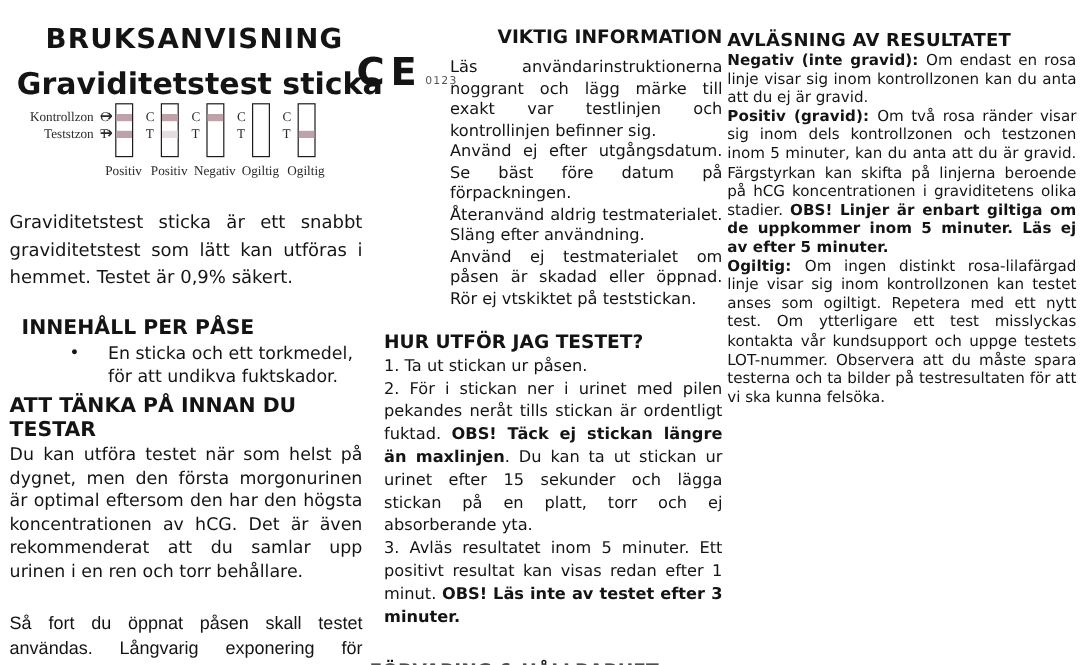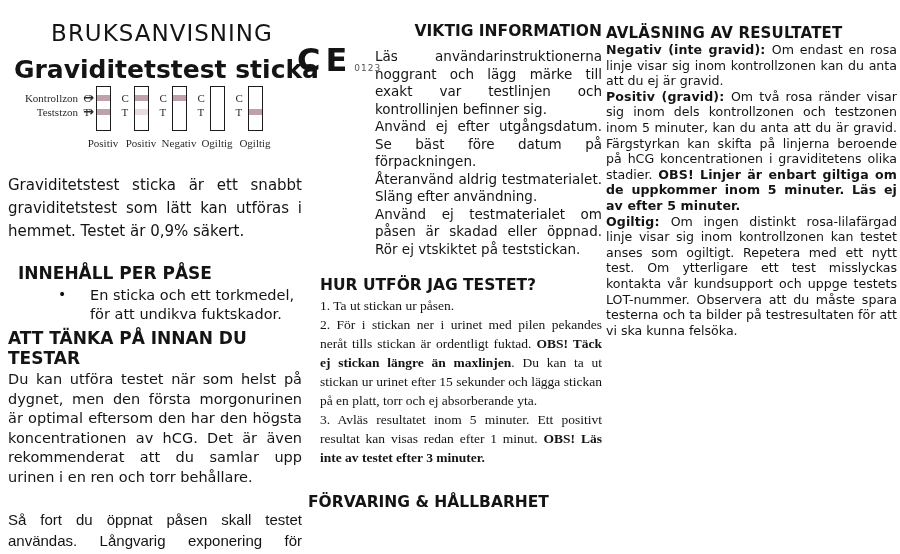--- a/index.html
+++ b/index.html
@@ -8,21 +8,21 @@
     font-family:"DejaVu Sans",sans-serif;overflow:hidden;position:relative;
     -webkit-font-smoothing:antialiased;
   }
   .page{position:absolute;inset:0;background:#fff;}
   .col{position:absolute;top:0;}
   #col1{left:8px;width:294px;}
   #col2{left:308px;width:294px;}
   #col3{left:606px;width:291px;}
 
   
-  .title1{margin-top:20px;font-size:23px;font-weight:normal;text-align:center;
+  .title1{margin-top:20px;font-size:23px;font-weight:bold;text-align:center;
           white-space:nowrap;letter-spacing:1px;padding-left:14px;}
   .title2{margin-top:9px;font-size:25px;font-weight:bold;text-align:center;
           white-space:nowrap;letter-spacing:0px;padding-left:6px;}
   .ce{position:absolute;left:297px;top:44px;display:flex;align-items:flex-end;}
   .ce-text{font-size:32px;font-weight:600;letter-spacing:5px;line-height:1;
            font-family:"DejaVu Sans",sans-serif;text-align:right;}
   .ce-num{font-size:9px;color:#555;margin-left:2px;margin-bottom:3px;letter-spacing:1px;}
 
   .diagram{position:relative;height:74px;}
   .zone-row{position:absolute;left:0;width:86px;display:flex;justify-content:flex-end;
@@ -54,21 +54,21 @@
          line-height:21px;text-align:justify;}
   .usage-first{margin-top:22px;}
 
   
   .h-mid{font-size:15.5px;font-weight:bold;margin:0;}
   .h-viktig{margin-top:22px;text-align:right;}
   .viktig-body{margin-left:67px;margin-top:8px;}
   .viktig-body p{margin:0;font-size:13.5px;line-height:17.5px;text-align:justify;}
   .h-how{margin-top:18px;margin-left:12px;}
   .how-steps{margin-left:12px;margin-top:2px;}
-  .how-steps p{margin:0;font-size:13.5px;line-height:19px;text-align:justify;font-family:Liberation Serif, serif;}
+  .how-steps p{margin:0;font-size:13.5px;line-height:19px;text-align:justify;}
   .h-storage{margin-top:26px;}
 
   
   .h-right{font-size:15px;font-weight:bold;margin:24px 0 0 0;letter-spacing:0.2px;}
   .read-body p{margin:0;font-size:12.6px;line-height:15.6px;text-align:justify;}
   .read-body b{letter-spacing:0.1px;}
 </style>
 </head>
 <body>
 

